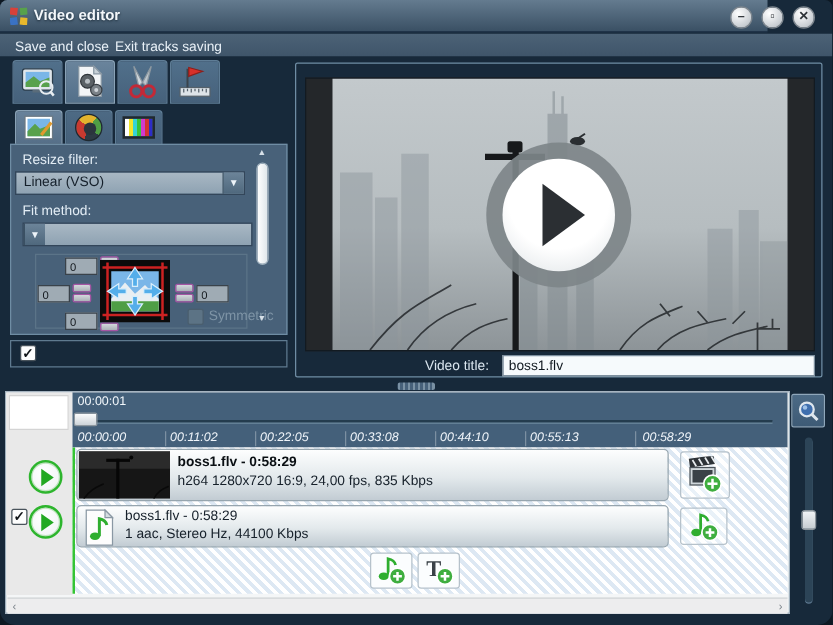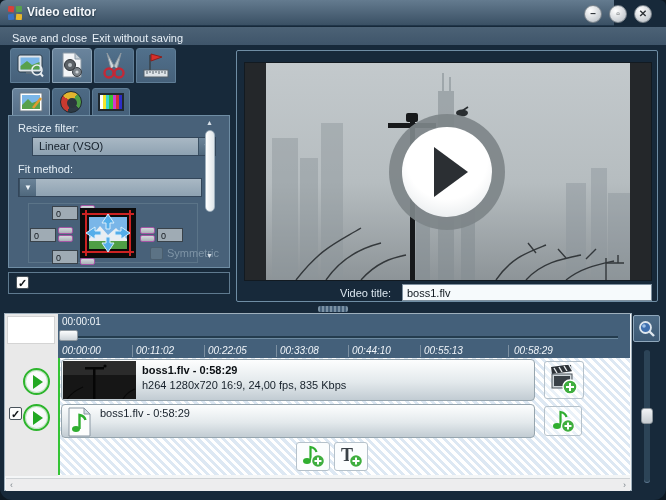--- a/index.html
+++ b/index.html
@@ -77,21 +77,21 @@
       <rect x="8" y="8" width="6" height="6" fill="#e8b82c" transform="rotate(6 11 11)"></rect>
     </svg>
     <div class="abs title-text">Video editor</div>
     <div class="abs winbtn" style="left:584px">–</div>
     <div class="abs winbtn" style="left:609px">▫</div>
     <div class="abs winbtn" style="left:634px">✕</div>
   </div>
 
   <div class="abs menubar">
     <span class="abs menu-item" style="left:8px">Save and close</span>
-    <span class="abs menu-item" style="left:88px">Exit without saving</span>
+    <span class="abs menu-item" style="left:88px">Exit tracks saving</span>
   </div>
 
   <div class="abs tbtn" style="left:10px">
     <svg width="28" height="26" viewBox="0 0 28 26">
       <rect x="2" y="2" width="24" height="17" rx="2" fill="#dfe5ea" stroke="#2c3e4c"></rect>
       <rect x="4.5" y="4.5" width="19" height="12" fill="#7ab6e8"></rect>
       <path d="M4.5 13 L11 8 L16 12 L23.5 9 V16.5 H4.5 Z" fill="#58a14c"></path>
       <rect x="10" y="19" width="8" height="2" fill="#5a6c7a"></rect>
       <circle cx="21" cy="17" r="5" fill="none" stroke="#e8edf1" stroke-width="1.6"></circle>
       <line x1="24.5" y1="20.5" x2="27" y2="23.5" stroke="#e8edf1" stroke-width="2"></line>
@@ -136,21 +136,21 @@
     <div style="width:22px;height:22px;border-radius:50%;background:conic-gradient(from 200deg,#c83a30 0 30%,#e2b42e 30% 55%,#4f9e45 55% 80%,#2d3a44 80% 100%);border:1px solid #1f2930;position:relative">
       <div style="position:absolute;left:6px;top:6px;width:10px;height:10px;border-radius:50%;background:#2b353d"></div>
     </div>
   </div>
   <div class="abs ltab" style="left:92px">
     <div style="width:26px;height:18px;border:2px solid #20292f;background:linear-gradient(90deg,#ffffff 0 14%,#f2e62a 14% 28%,#35d4d4 28% 43%,#37c437 43% 57%,#d03ad0 57% 71%,#d23232 71% 86%,#2d2dc8 86% 100%)"></div>
   </div>
 
   <div class="abs lpanel"></div>
   <span class="abs flabel" style="left:18px;top:122px">Resize filter:</span>
-  <div class="abs dropdown" style="left:32px;top:137px">
+  <div class="abs dropdown" style="left:12px;top:137px">
     <div class="dd-text">Linear (VSO)</div>
     <div class="dd-btn">▼</div>
   </div>
   <span class="abs flabel" style="left:18px;top:163px">Fit method:</span>
   <div class="abs dropdown" style="left:18px;top:178px">
     <div class="dd-btn">▼</div>
   </div>
 
   <div class="abs cropbox" style="left:28px;top:203px"></div>
 
@@ -302,20 +302,21 @@
       <i></i>
     </div>
   <div class="abs clip" style="top:404px;width:474px;height:34px">
     <svg style="position:absolute;left:3px;top:2px" width="28" height="30" viewBox="0 0 28 30">
       <path d="M4 1 H19 L25 7 V29 H4 Z" fill="#fdfdfd" stroke="#8a98a4"></path>
       <path d="M19 1 L25 7 H19 Z" fill="#d5dde2" stroke="#8a98a4"></path>
       <ellipse cx="11" cy="22" rx="4" ry="3" fill="#2fae2f"></ellipse>
       <path d="M14.5 22 V8 q5 1 6 5" stroke="#2fae2f" stroke-width="2.4" fill="none"></path>
     </svg>
     <div class="clip-sub" style="position:absolute;left:38px;top:2px">boss1.flv - 0:58:29</div>
+    <div class="clip-sub" style="position:absolute;left:38px;top:16px">1 aac, Stereo Hz, 44100 Kbps</div>
   </div>
   <div class="abs addbtn" style="left:544px;top:406px;width:38px;height:30px">
     <svg width="26" height="26" viewBox="0 0 26 26">
       <ellipse cx="7" cy="18" rx="4" ry="3" fill="#2fae2f"></ellipse>
       <path d="M10.5 18 V4 q5 1 6 5" stroke="#2fae2f" stroke-width="2.2" fill="none"></path>
       <circle cx="18" cy="18" r="6.5" fill="#3fae3f" stroke="#ffffff" stroke-width="1.4"></circle>
       <path d="M18 14.5 v7 M14.5 18 h7" stroke="#ffffff" stroke-width="2"></path>
     </svg>
   </div>
 

